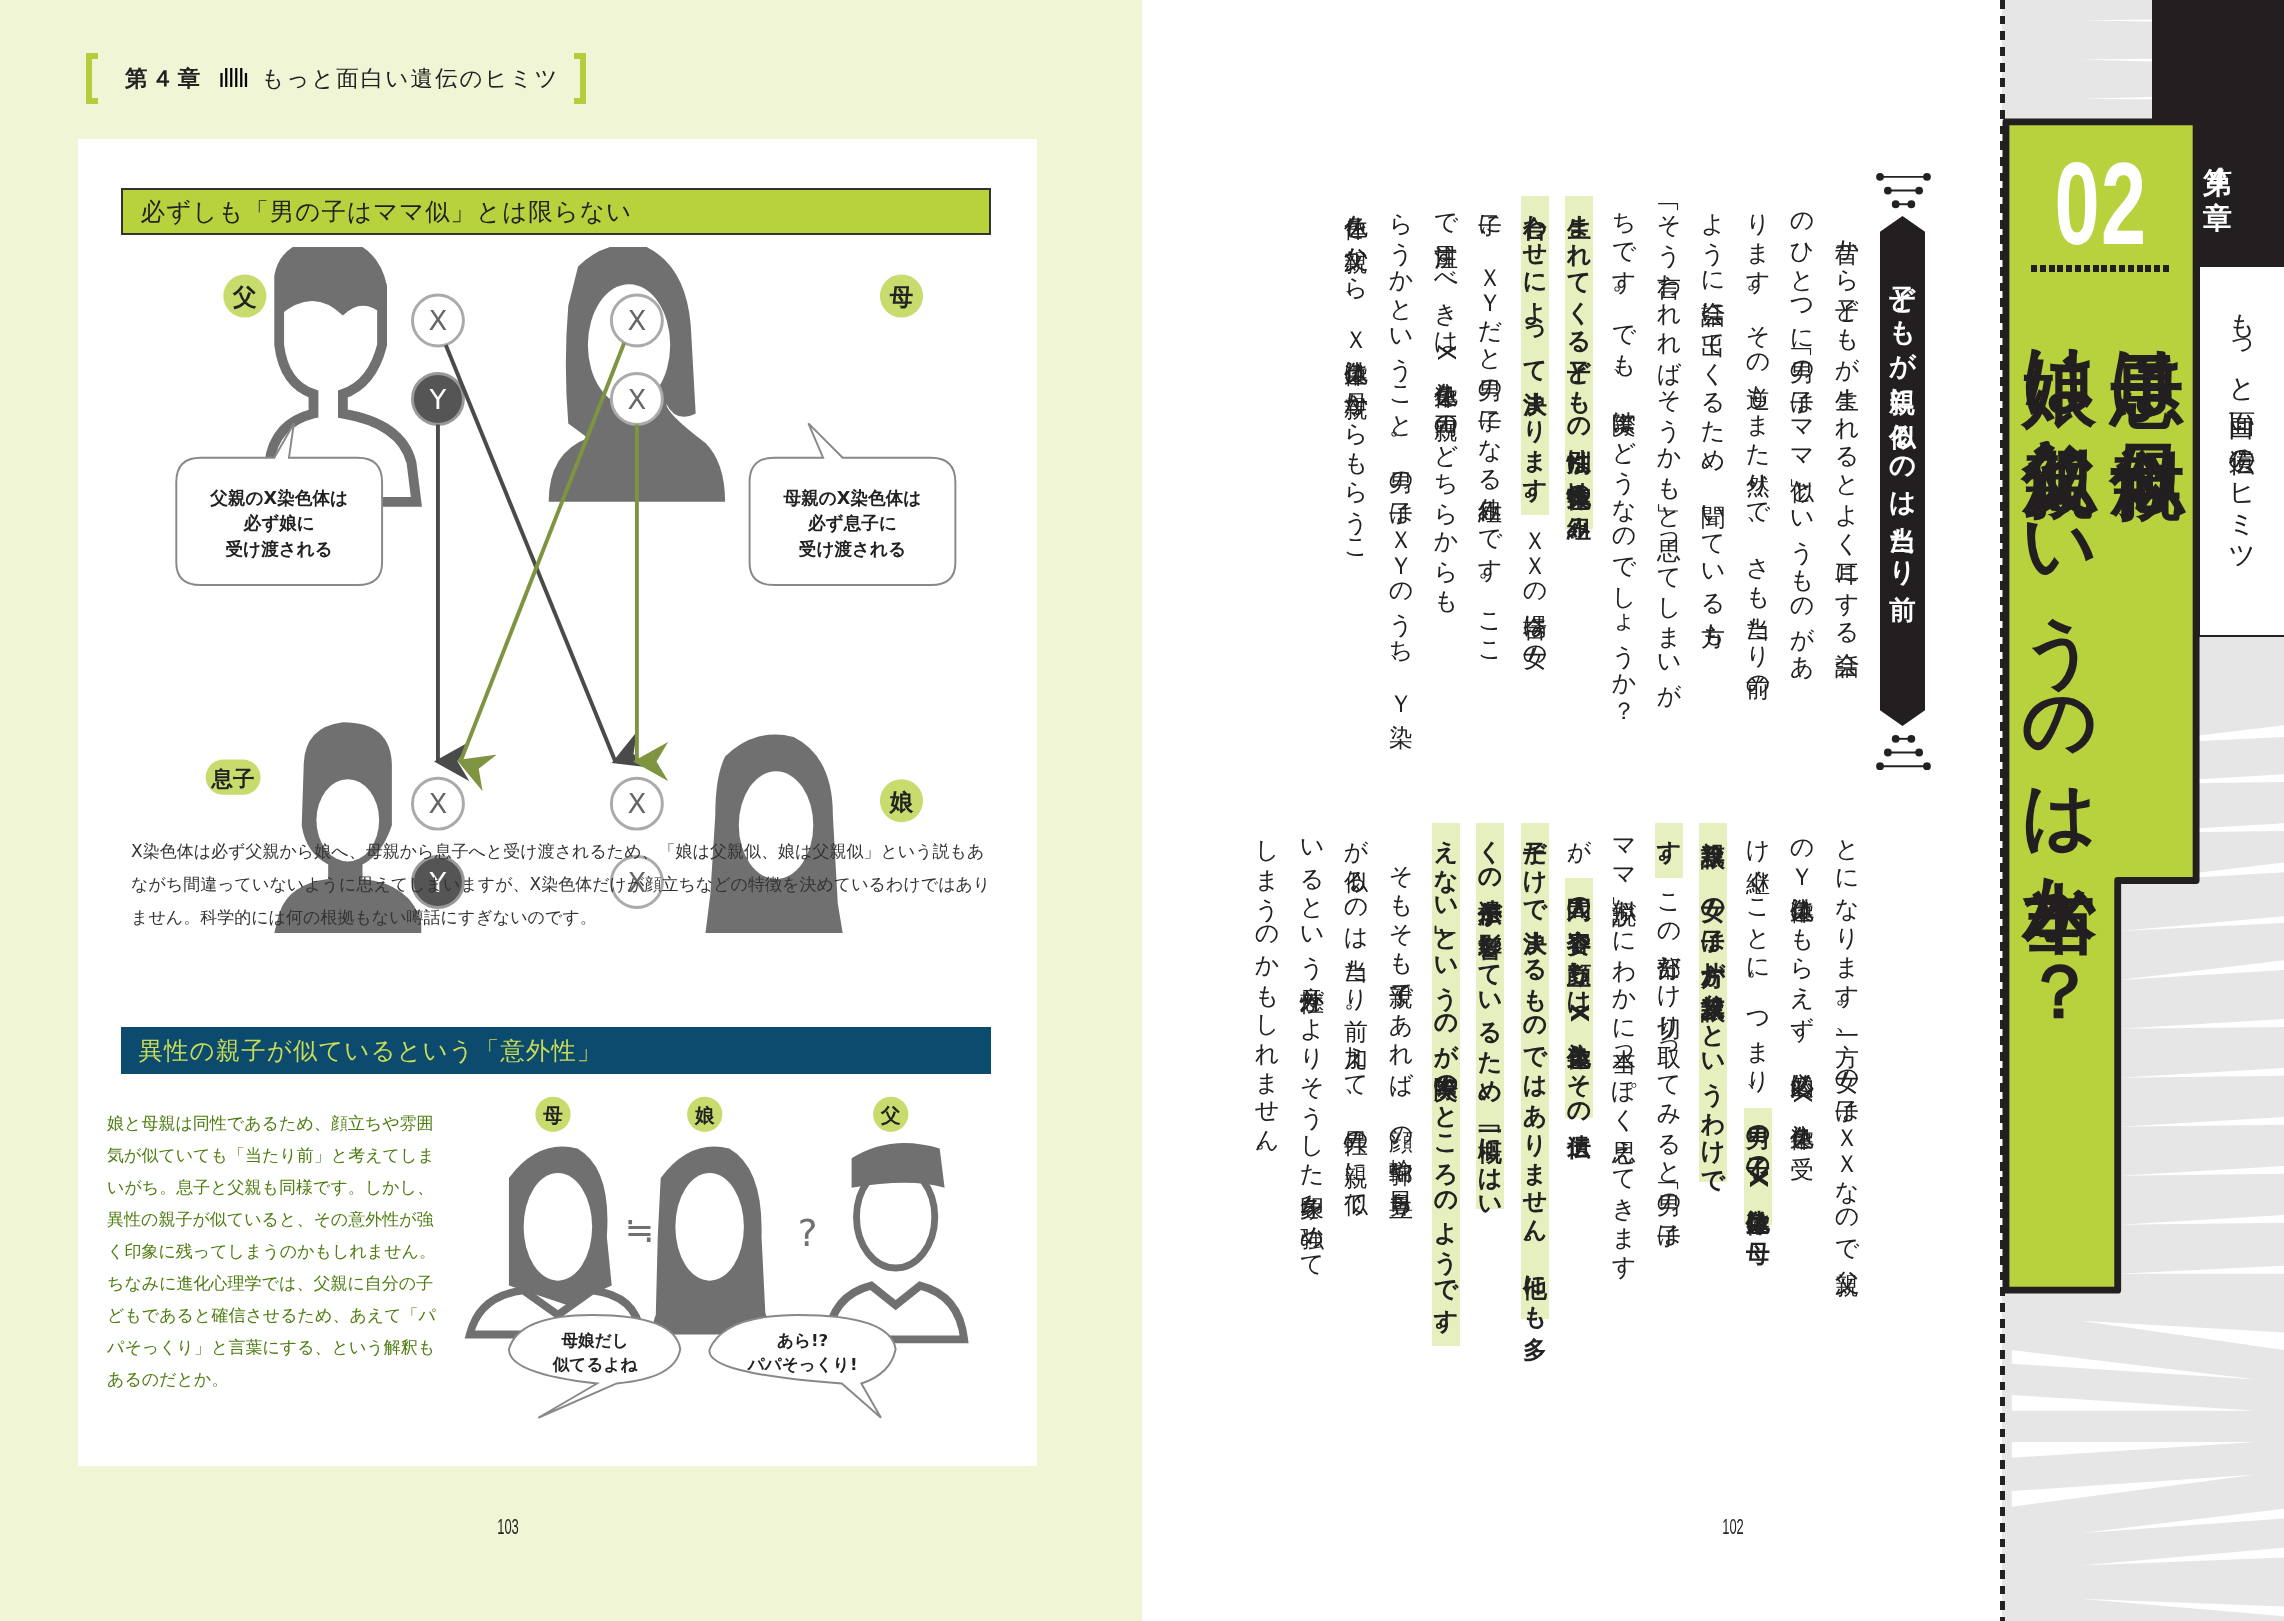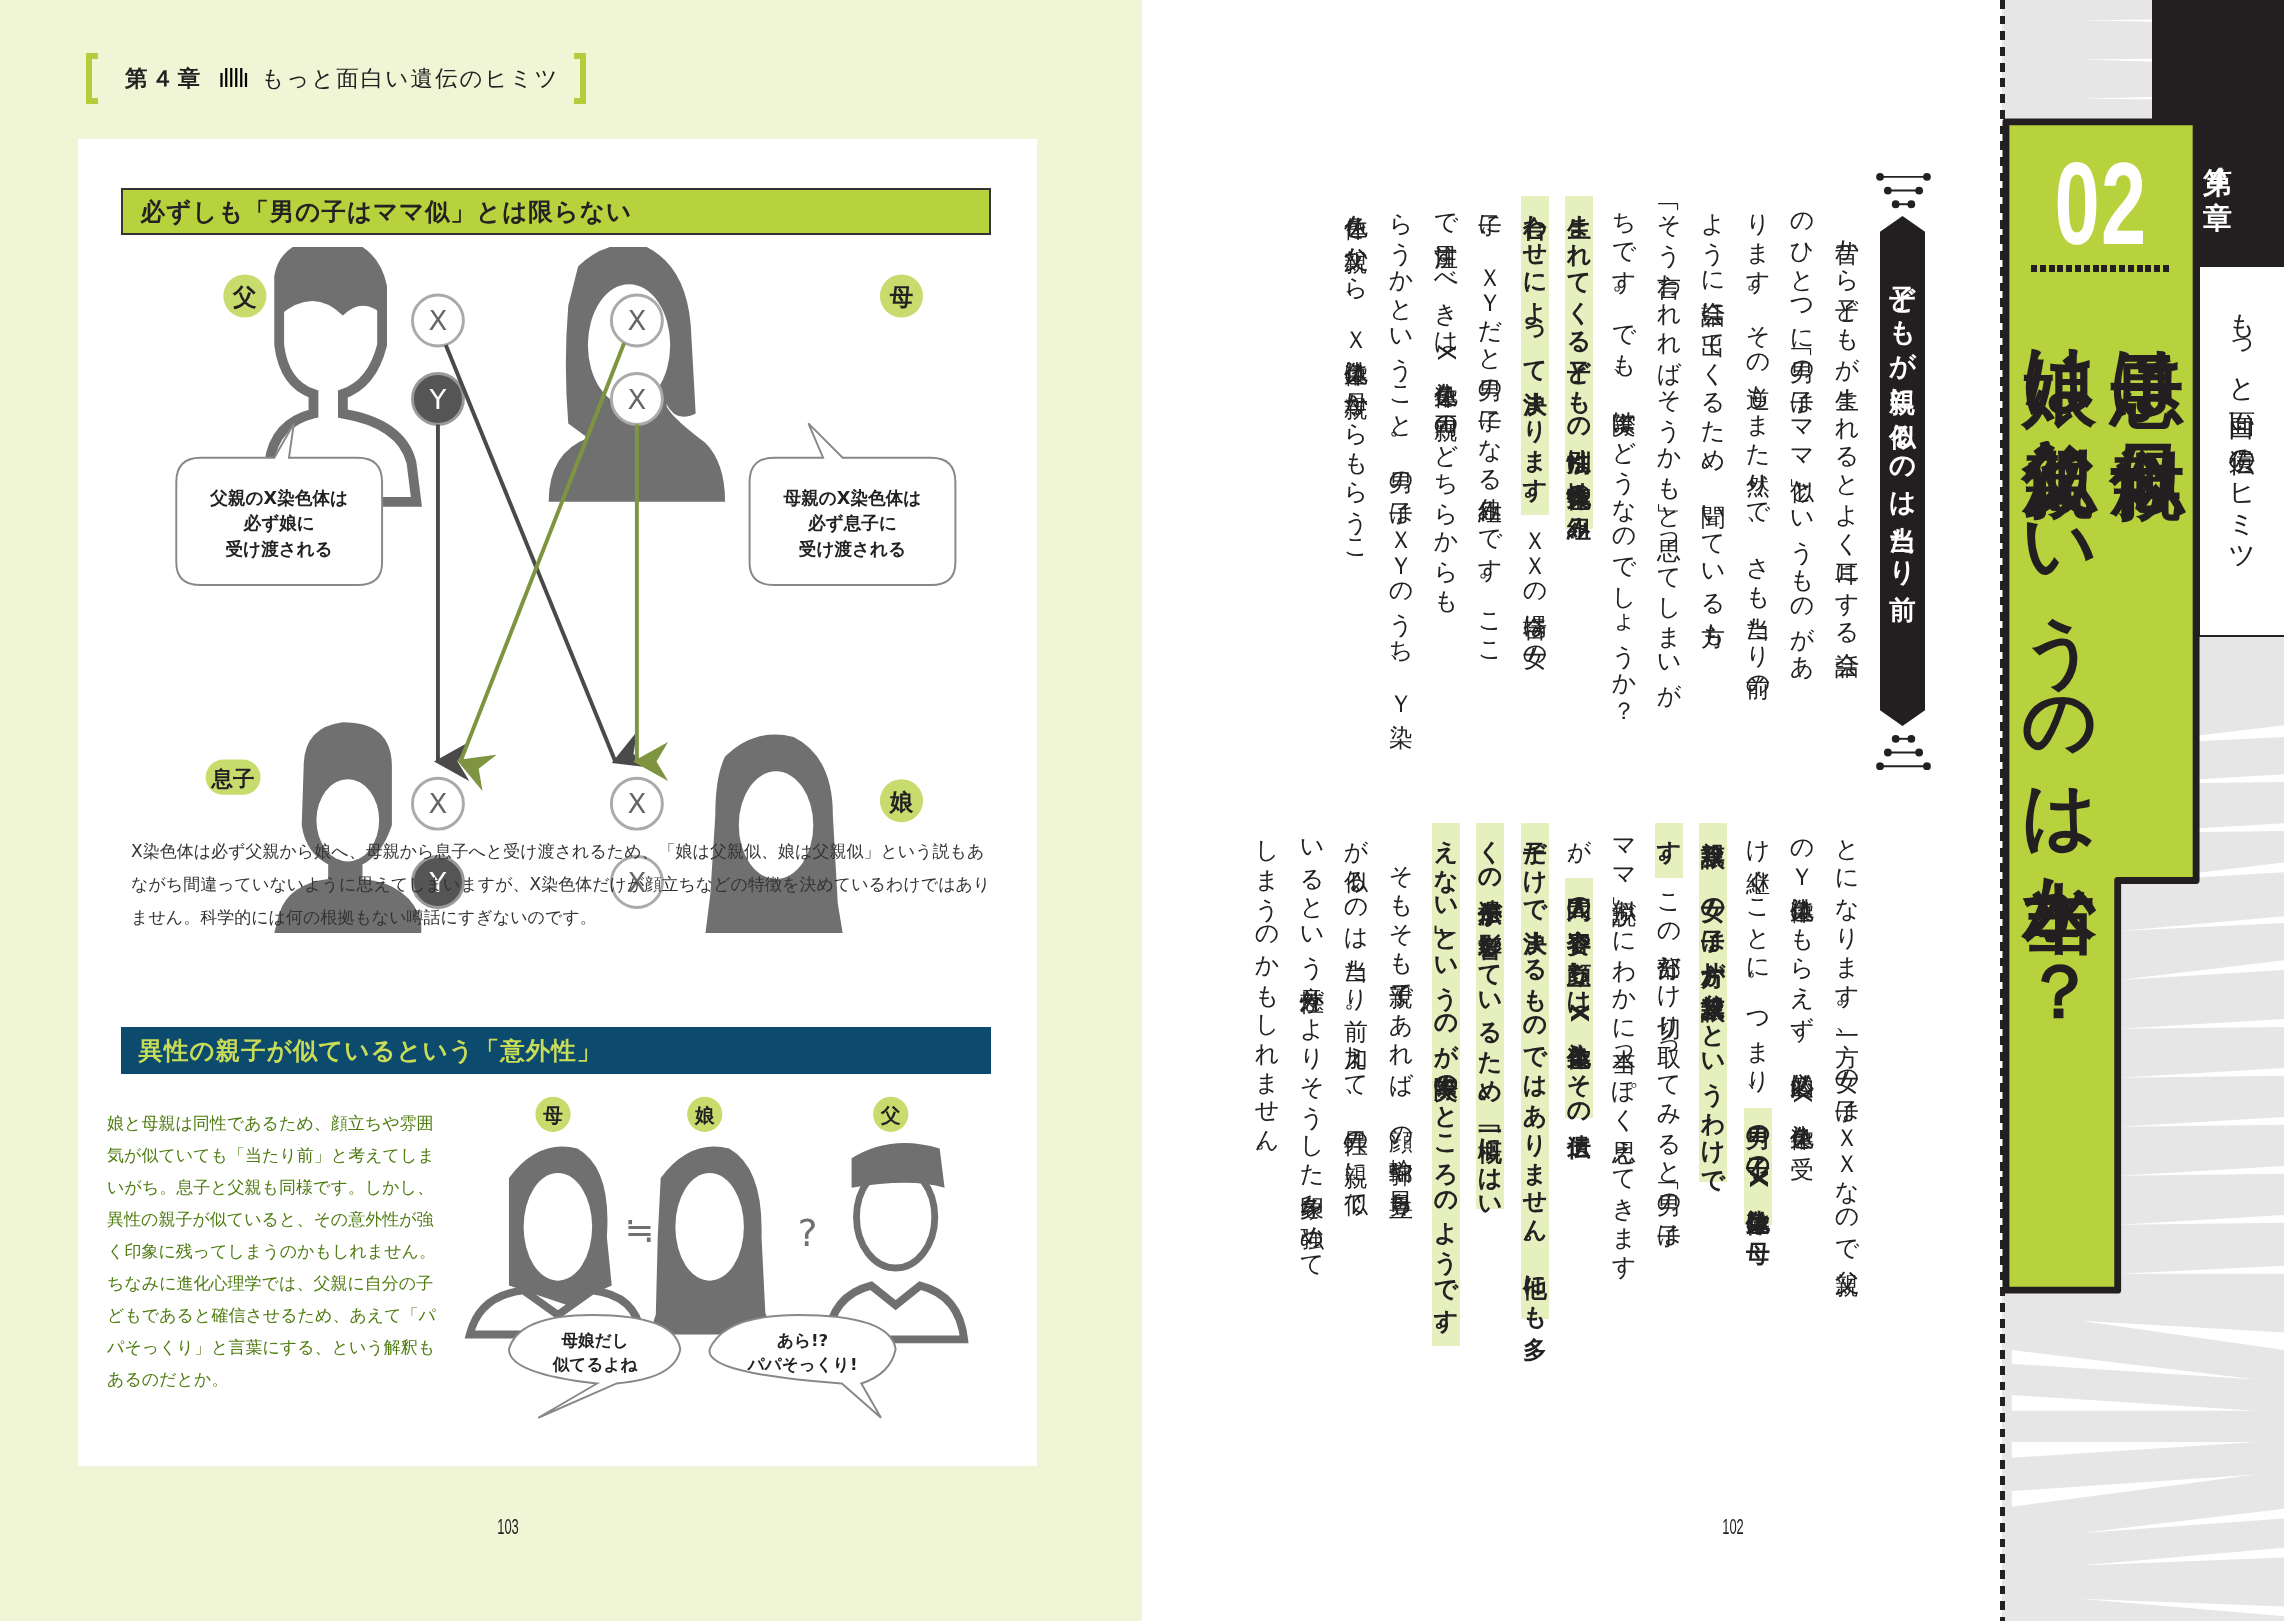--- a/index.html
+++ b/index.html
@@ -10,21 +10,21 @@
 
 .run-head{position:absolute;left:86px;top:53px;height:51px;width:500px;display:flex;align-items:center}
 .bracket{position:absolute;top:0;width:11.8px;height:51px;border:6.9px solid #b5cc3c}
 .bracket.l{left:0;border-right:none}
 .bracket.r{right:0;border-left:none}
 .run-head .ch{margin-left:39px;font-size:22.5px;font-weight:bold;color:#222;letter-spacing:3.9px}
 .run-head .dna{margin:0 13.7px;font-size:25px;color:#000000;letter-spacing:-2px}
 .run-head .title{font-size:22.5px;color:#222;letter-spacing:2px}
 
 .panel{position:absolute;left:78px;top:139px;width:959px;height:1327px;background:#fff}
-.sec-head{position:absolute;left:43px;height:47px;display:flex;align-items:center;padding-left:17.6px;font-weight:bold;font-size:24.5px;letter-spacing:1px}
+.sec-head{position:absolute;left:43px;height:47px;display:flex;align-items:center;padding-left:17.6px;font-weight:normal;font-size:24.5px;letter-spacing:1px}
 .sec-head.green{top:49px;width:870px;background:#b8d23e;border:2px solid #333;color:#222}
 .sec-head.dark{top:888px;width:870px;background:#0c4a6e;color:#c8dc58}
 .fig{position:absolute;left:0;top:108px;width:959px;height:686px}
 .caption{position:absolute;left:53px;top:696px;width:863px;font-size:17px;line-height:33px;color:#333}
 .body2{position:absolute;left:29px;top:968px;width:333px;font-size:17px;line-height:32px;color:#4d7c0f}
 .fig2{position:absolute;left:372px;top:941px;width:578px;height:372px}
 .page-num{position:absolute;top:1514px;font-size:21.6px;color:#222;font-family:"Liberation Sans Narrow","Liberation Sans",sans-serif;transform:scaleX(.6)}
 .hl{background:#e6efbe;font-weight:bold}
 .subhead-box{position:absolute;left:1880px;top:216px;width:45px;height:510px;background:#231f20;clip-path:polygon(0 15.7px,50% 0,100% 15.7px,100% calc(100% - 15.7px),50% 100%,0 calc(100% - 15.7px));color:#fff;display:flex;justify-content:center;padding-top:49px}
 .subhead-box span{writing-mode:vertical-rl;text-orientation:upright;font-size:26.5px;letter-spacing:2.9px;font-weight:bold}

